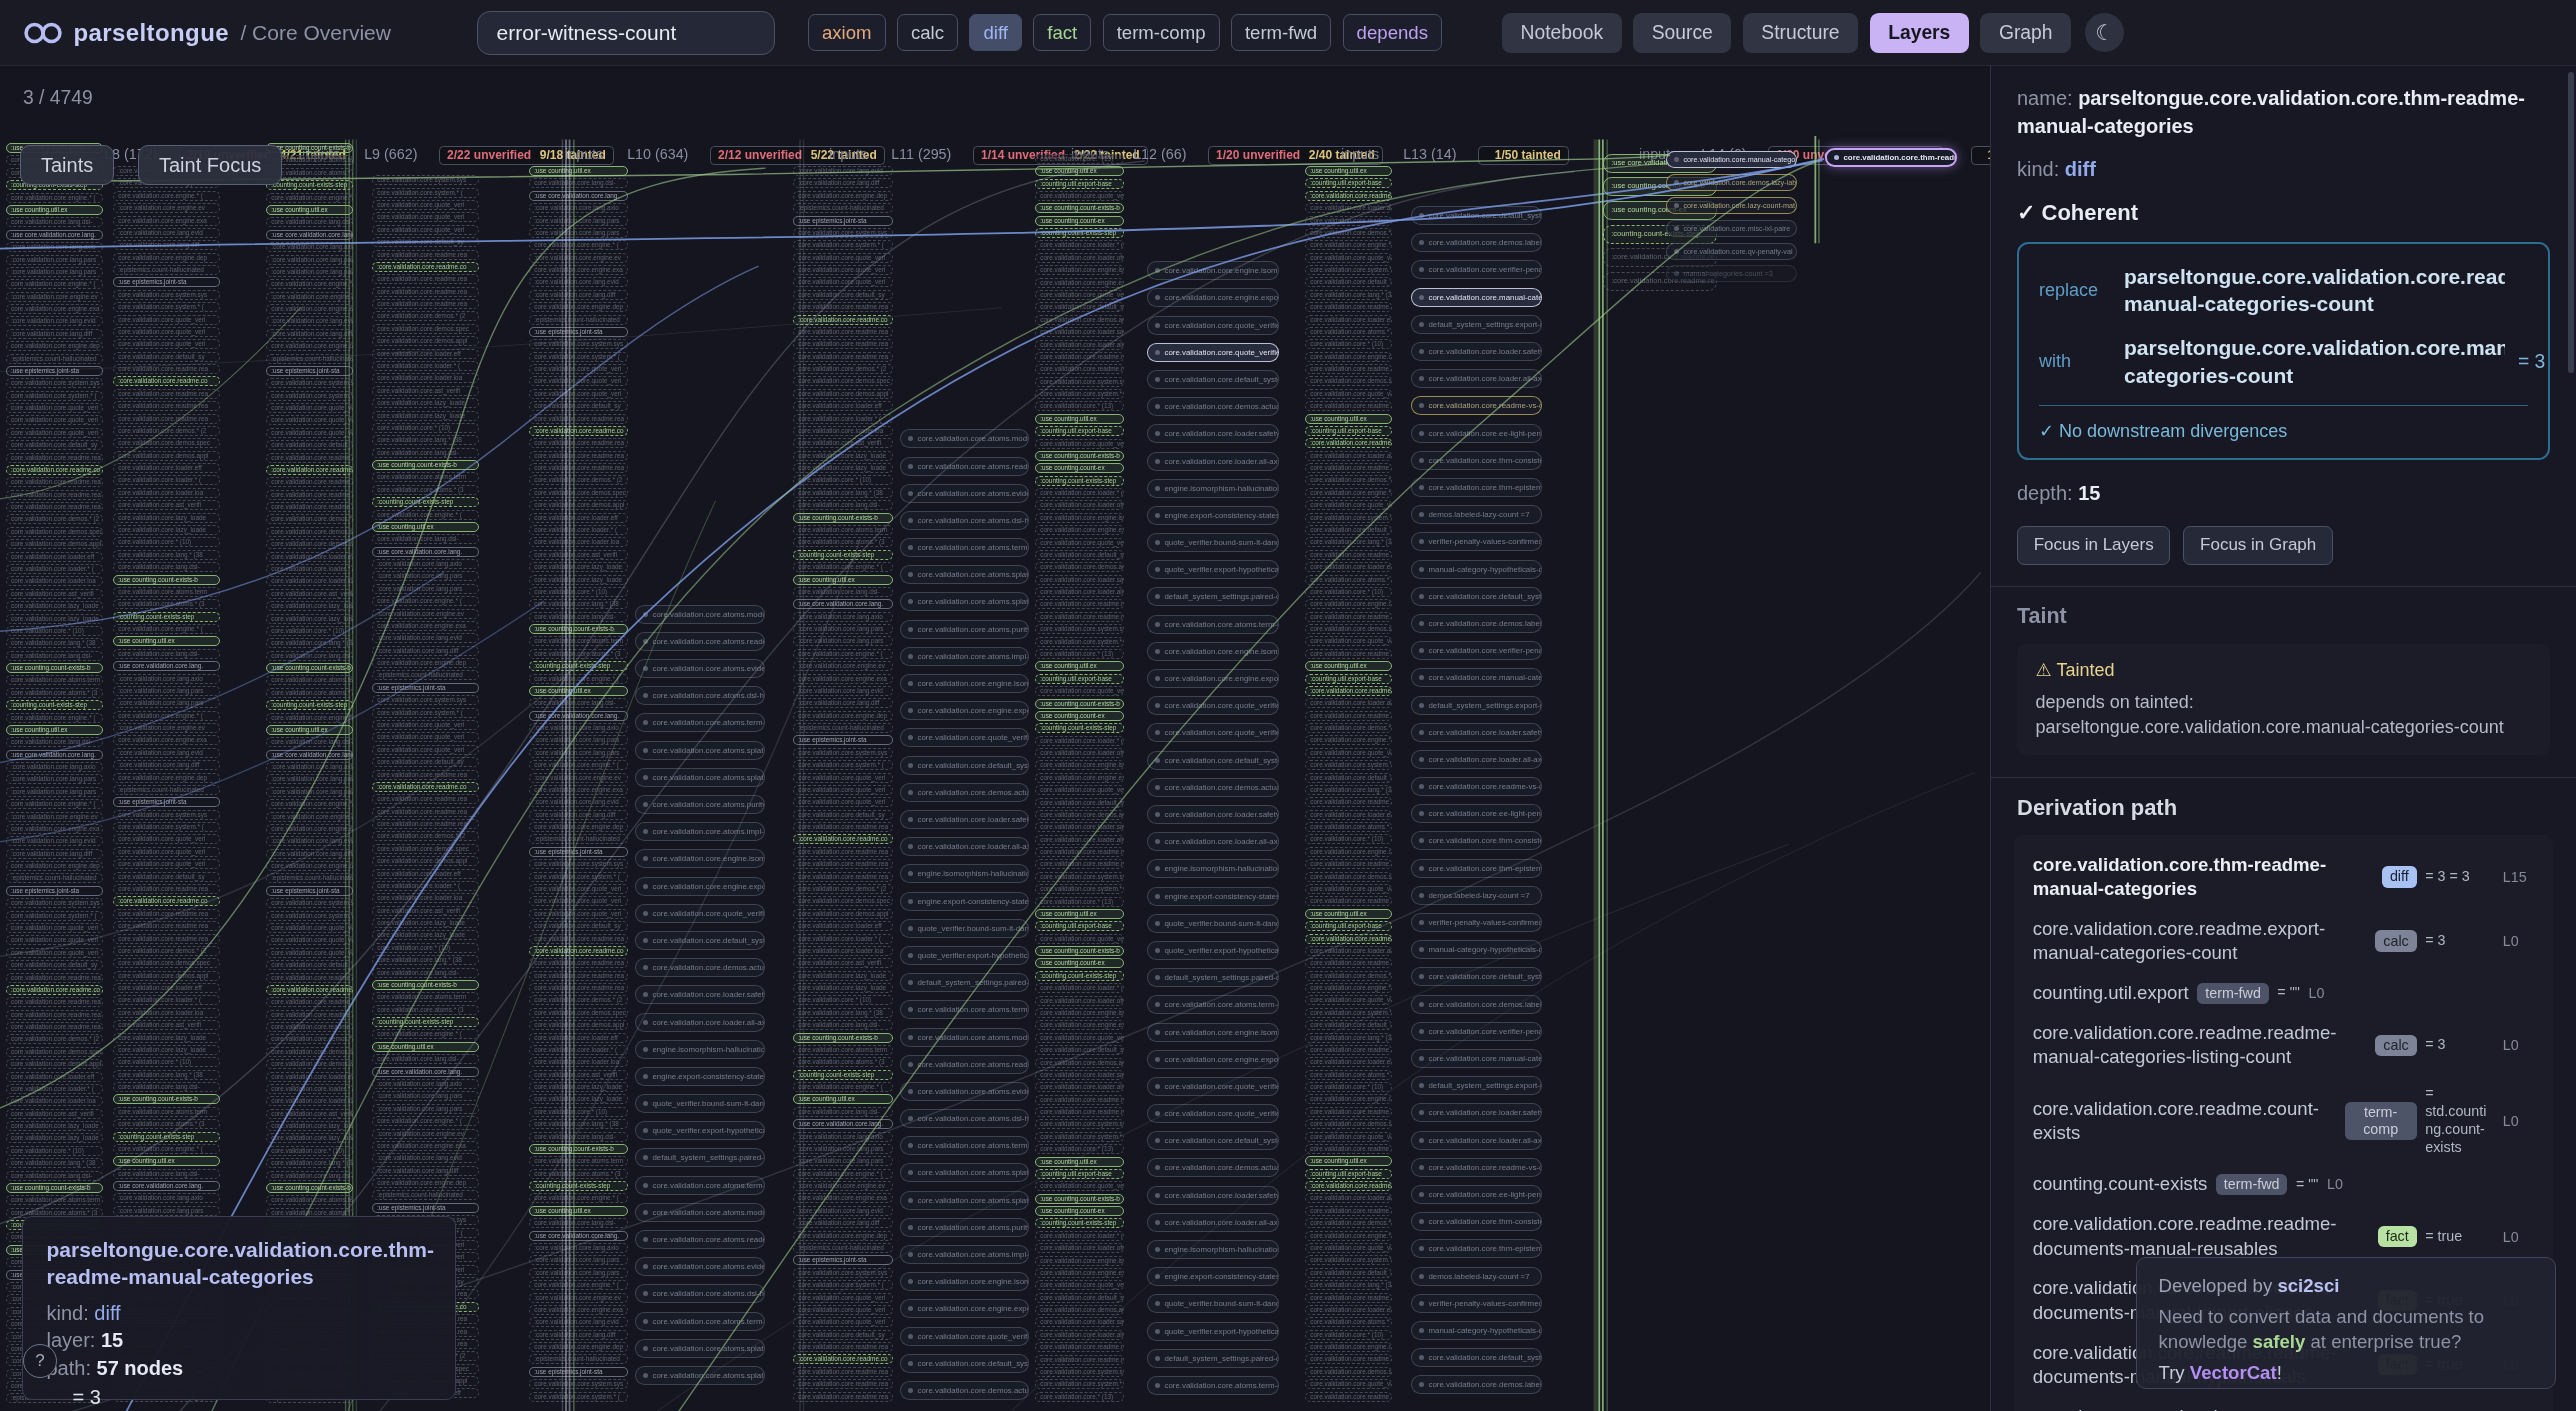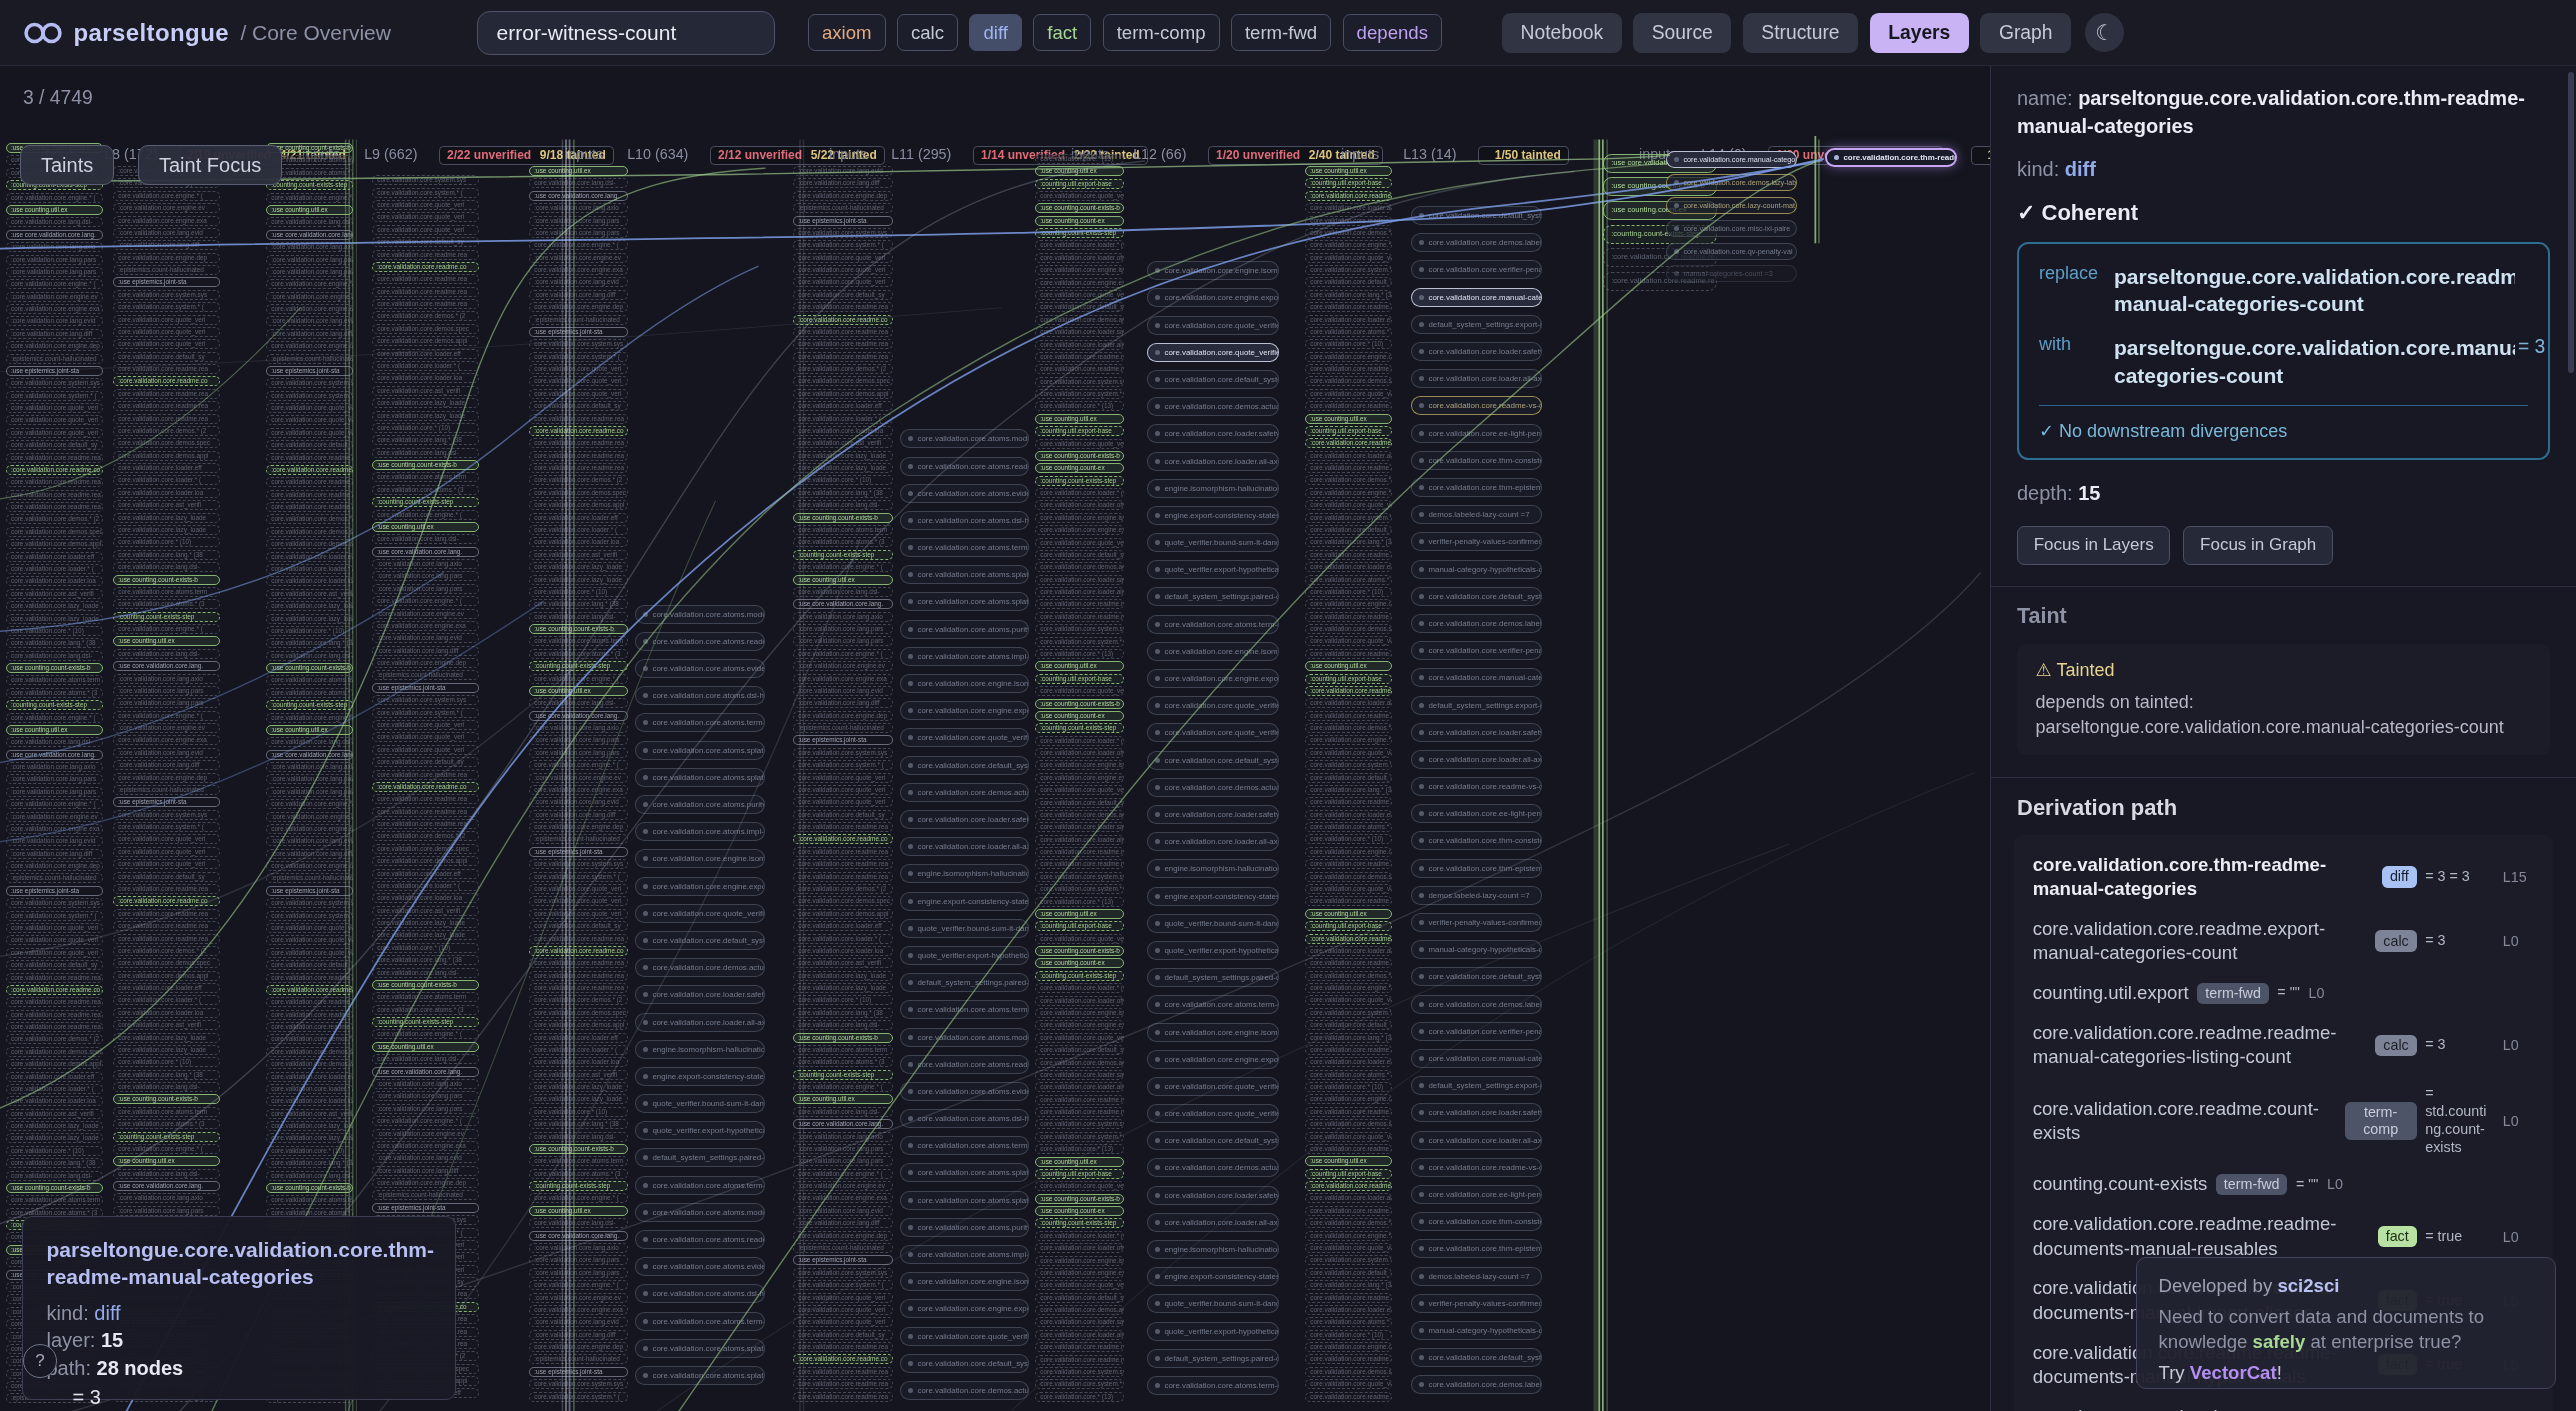--- a/index.html
+++ b/index.html
@@ -83,21 +83,21 @@
   .p-title { font-size:22px; font-weight:700; color:#b9c0f2; white-space:nowrap; overflow:hidden; flex:1; }
   .p-close { font-size:24px; color:#8d92a6; margin-left:13px; cursor:pointer; }
   .p-body { padding:20px 26px 0; }
   .kv { font-size:20px; color:#8d92a4; line-height:1.42; }
   .kv b { color:#e9ecf5; font-weight:700; }
   .kv .blue { color:#93abec; font-weight:700; }
   .m-name { margin-bottom:14.3px; }
   .m-kind { margin-bottom:17px; }
   .coherent { font-size:22px; font-weight:700; color:#e9ecf5; margin-bottom:15.7px; }
   .cohbox { border:2.1px solid #2e6d92; border-radius:11.4px; padding:18.6px 0 15.7px 20px; margin-bottom:18.6px; }
-  .cohrow { display:flex; gap:3px; margin-bottom:15.7px; }
+  .cohrow { display:flex; gap:13px; margin-bottom:15.7px; align-items:center; }
   .cohlab { width:72px; flex:none; color:#5e9ec7; font-size:18px; }
   .cohval { font-weight:700; color:#cfe2f1; font-size:21px; line-height:1.32; flex:1;
     overflow:hidden; max-height:57px; }
   .coheq { width:30px; flex:none; color:#7db5d8; font-size:19.3px; line-height:1.3; }
   .cohdiv { border-top:1.4px solid rgba(46,109,146,.9); margin:2.9px 20px 14.3px 0; }
   .nodiv { color:#79b9da; font-size:18px; }
   .m-depth { margin-bottom:18.6px; }
   .focusrow { display:flex; gap:13px; margin-bottom:21.5px; }
   .fbtn { background:#262a38; border:1.4px solid #4c5166; border-radius:7.2px; color:#c6cad8;
     font-size:17px; padding:8.6px 15.7px; cursor:pointer; }
@@ -1668,21 +1668,21 @@
 
   <div class="counter">3 / 4749</div>
 
   <div class="tooltip">
     <div class="tt-title">parseltongue.core.validation.core.thm-readme-manual-categories</div>
     <div class="tt-row" style="margin-top:10px">
       <span>kind:</span> <span class="blue">diff</span></div>
     <div class="tt-row">
       <span>layer:</span> <b>15</b></div>
     <div class="tt-row">
-      <span>path:</span> <b>28 nodes</b></div>
+      <span>path:</span> <b>57 nodes</b></div>
     <div class="tt-eq">= 3</div>
   </div>
   <div class="helpbtn">
     <span>?</span>
   </div>
 
   <div class="panel">
     <div class="p-head">
       <div class="p-title">parseltongue.core.validation.core.thm-readme-man...</div>
       <div class="p-close">×</div>

